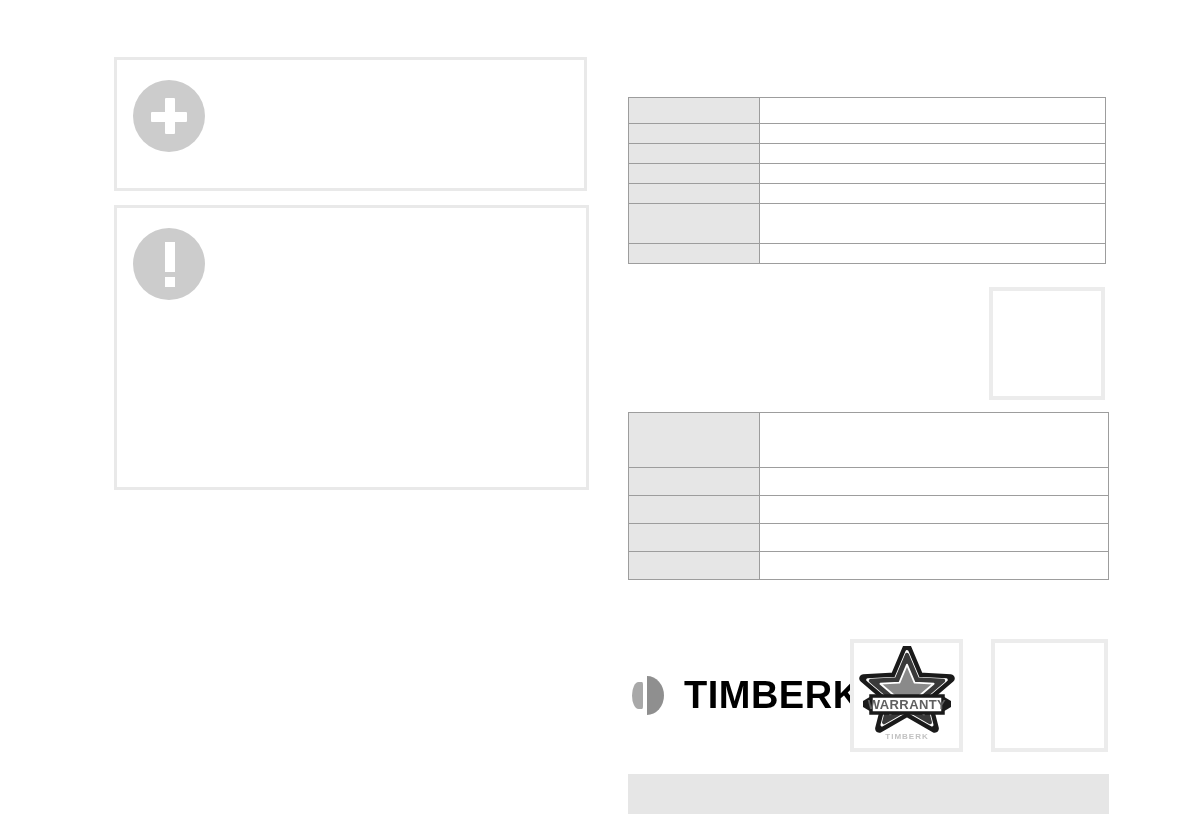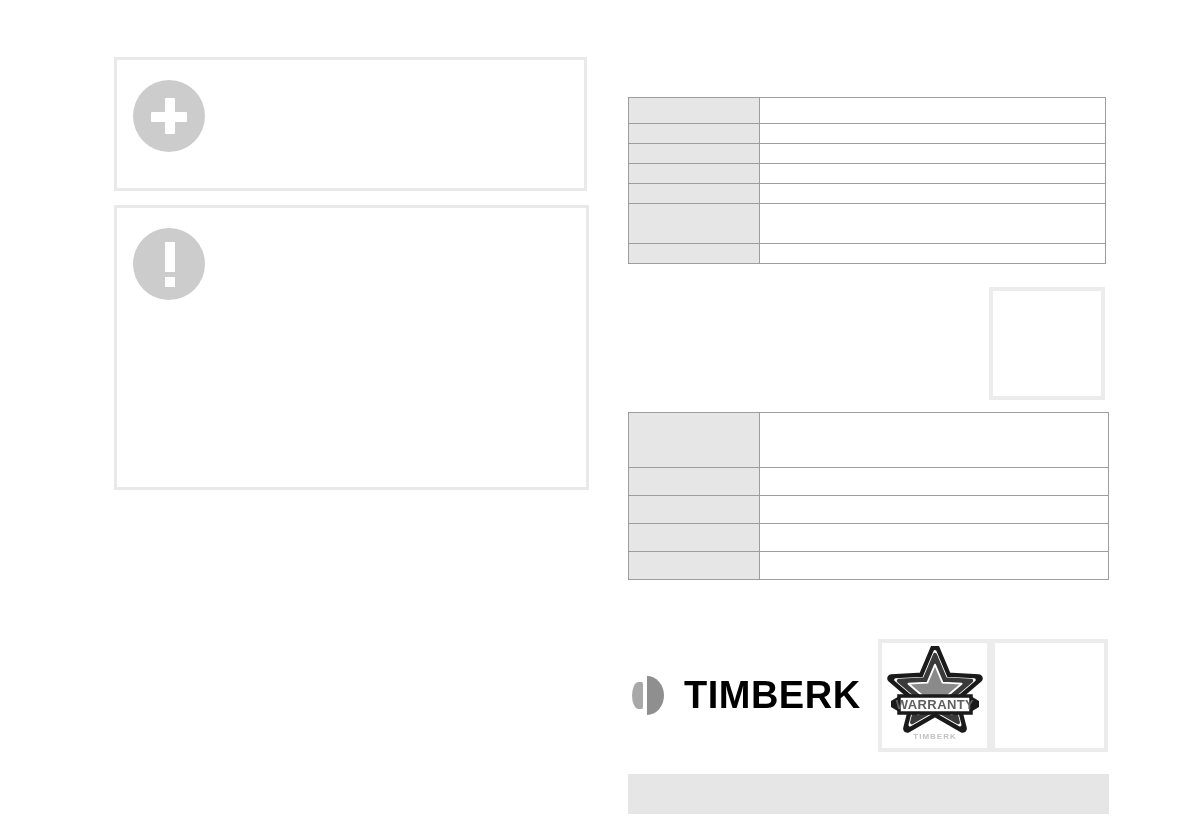--- a/index.html
+++ b/index.html
@@ -140,21 +140,21 @@
     font-size: 38px;
     letter-spacing: 0.5px;
     color: #000000;
     margin-left: 12px;
     line-height: 1;
   }
 
   
   #warranty-seal {
     position: absolute;
-    left: 878px;
+    left: 850px;
     top: 639px;
     width: 113px;
     height: 113px;
     background: #ffffff;
     border: 4px solid #ececec;
     box-sizing: border-box;
     display: flex;
     align-items: center;
     justify-content: center;
   }

